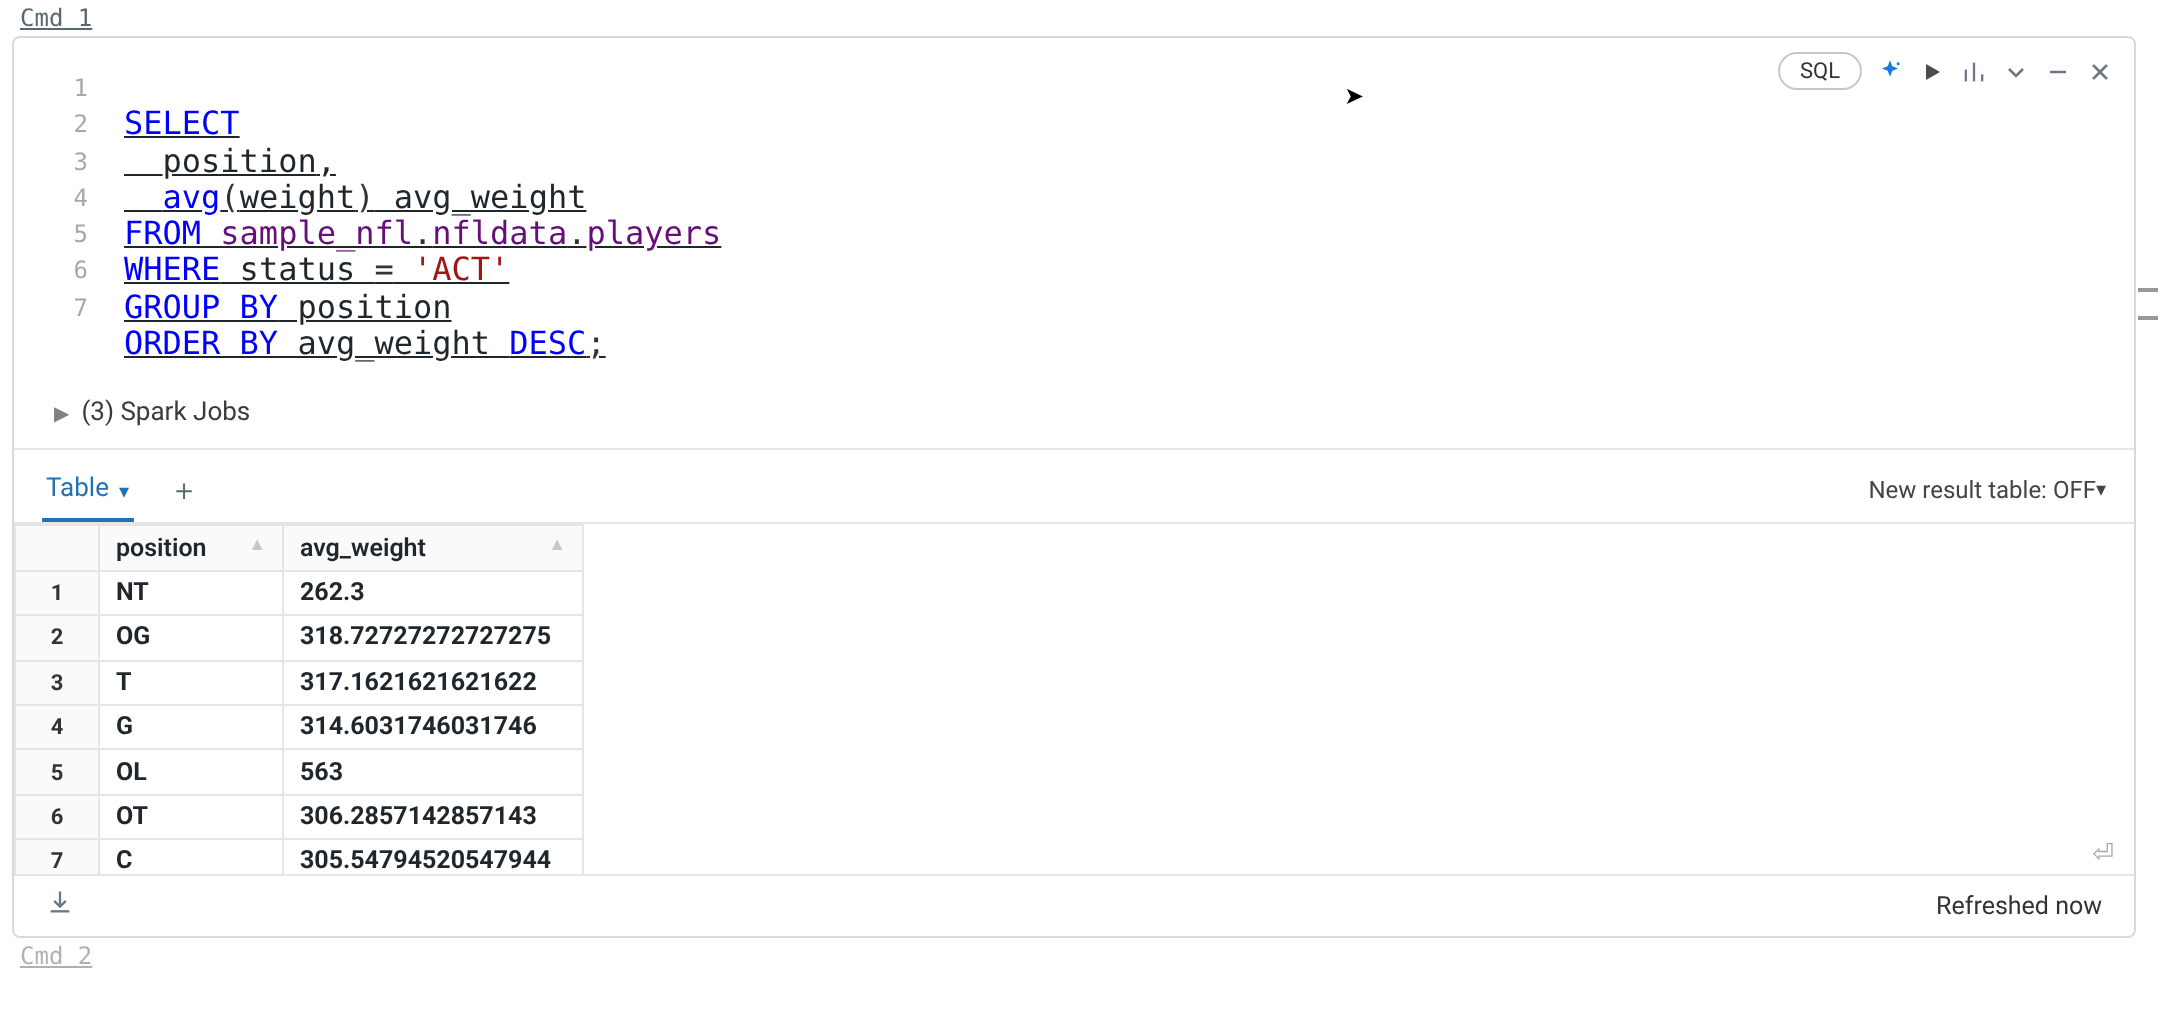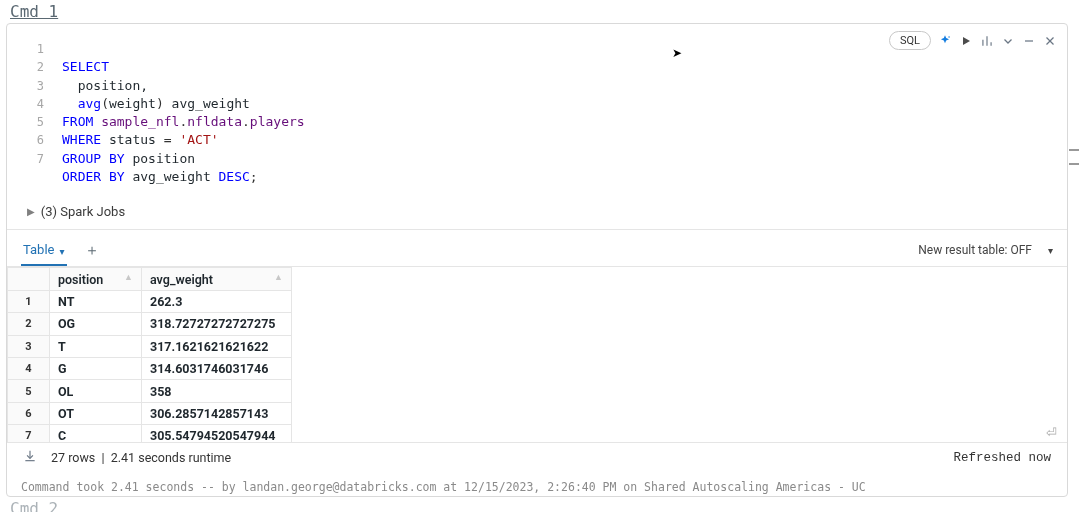--- a/index.html
+++ b/index.html
@@ -8,21 +8,21 @@
   font-size: 13px;
   background: #fff;
   color: #1f272d;
   width: 1080px;
   height: 512px;
   overflow: hidden;
   padding-left: 6px;
 }
 .cmd-label {
   font-family: ui-monospace, Menlo, Consolas, monospace;
-  font-size: 16px;
+  font-size: 12px;
   color: #5a6872;
   padding: 2px 4px;
   text-decoration: underline;
   display: inline-block;
 }
 .cell {
   border: 1px solid #d9d9d9;
   border-radius: 4px;
   background: #fff;
   position: relative;
@@ -67,23 +67,24 @@
   text-align: right;
   padding-right: 18px;
   font-family: ui-monospace, Menlo, Consolas, monospace;
   font-size: 12px;
   color: #a7a7a7;
   line-height: 18.3px;
   user-select: none;
 }
 .code {
   font-family: ui-monospace, Menlo, Consolas, monospace;
-  font-size: 13px;
+  font-size: 16px;
   line-height: 18.3px;
   white-space: pre;
+  text-decoration: underline;
 }
 .kw { color: #0000ff; }
 .fn { color: #0000ff; }
 .ident { color: #660e7a; }
 .str { color: #a31515; }
 .punct { color: #333; }
 
 .spark-jobs {
   display: flex;
   align-items: center;
@@ -123,21 +124,21 @@
   border-bottom: 2px solid #2272b4;
 }
 .tab .chev { font-size: 10px; color: #2272b4; }
 .plus { font-size: 15px; color: #5a6872; cursor: pointer; }
 .result-toggle {
   font-size: 12px;
   color: #444;
   cursor: pointer;
   display: flex;
   align-items: center;
-  gap: 16px;
+  gap: 0;
 }
 .result-toggle .chev { font-size: 10px; color: #444; }
 
 .table-wrap {
   border-top: 1px solid #e5e5e5;
   overflow: hidden;
   max-height: 176px;
   position: relative;
 }
 table {
@@ -182,21 +183,21 @@
   padding: 6px 16px;
   font-size: 12.5px;
   color: #333;
 }
 .status-left {
   display: flex;
   align-items: center;
   gap: 14px;
 }
 .dl-icon { color: #6b7785; cursor: pointer; width: 14px; }
-.refreshed { color: #333; font-family: Liberation Mono, monospace; }
+.refreshed { color: #333; }
 
 .footer {
   font-family: ui-monospace, Menlo, Consolas, monospace;
   font-size: 11.5px;
   color: #8a8a8a;
   padding: 8px 14px 2px 14px;
 }
 
 .drag-handle {
   position: absolute;
@@ -338,21 +339,21 @@
             <td>317.1621621621622</td>
           </tr>
           <tr>
             <td class="rownum">4</td>
             <td>G</td>
             <td>314.6031746031746</td>
           </tr>
           <tr>
             <td class="rownum">5</td>
             <td>OL</td>
-            <td>358</td>
+            <td>563</td>
           </tr>
           <tr>
             <td class="rownum">6</td>
             <td>OT</td>
             <td>306.2857142857143</td>
           </tr>
           <tr>
             <td class="rownum">7</td>
             <td>C</td>
             <td>305.54794520547944</td>
@@ -364,26 +365,22 @@
 
   <div class="status-bar">
     <div class="status-left">
       <span class="dl-icon">
         <svg width="14" height="14" viewBox="0 0 24 24" fill="none" stroke="currentColor" stroke-width="2">
             <path d="M12 3v12"></path>
             <polyline points="7 11 12 16 17 11"></polyline>
             <line x1="4" y1="20" x2="20" y2="20"></line>
           </svg>
       </span>
-      <span>
-        <span>27 rows</span>&nbsp;&nbsp;<span>|</span>&nbsp;&nbsp;<span>2.41 seconds runtime</span>
-      </span>
     </div>
     <span class="refreshed">Refreshed now</span>
   </div>
 
-  <div class="footer">Command took 2.41 seconds -- by landan.george@databricks.com at 12/15/2023, 2:26:40 PM on Shared Autoscaling Americas - UC</div>
 </div>
 
 <div class="cmd-label" style="margin-top:0; opacity:0.5">Cmd 2</div>
 
 
 
 
 </body></html>

